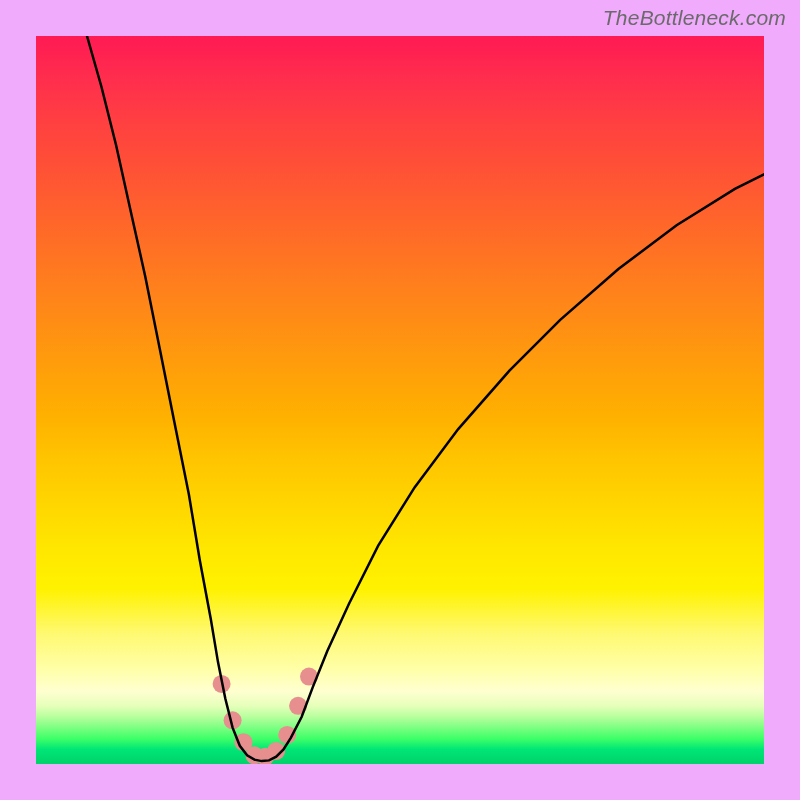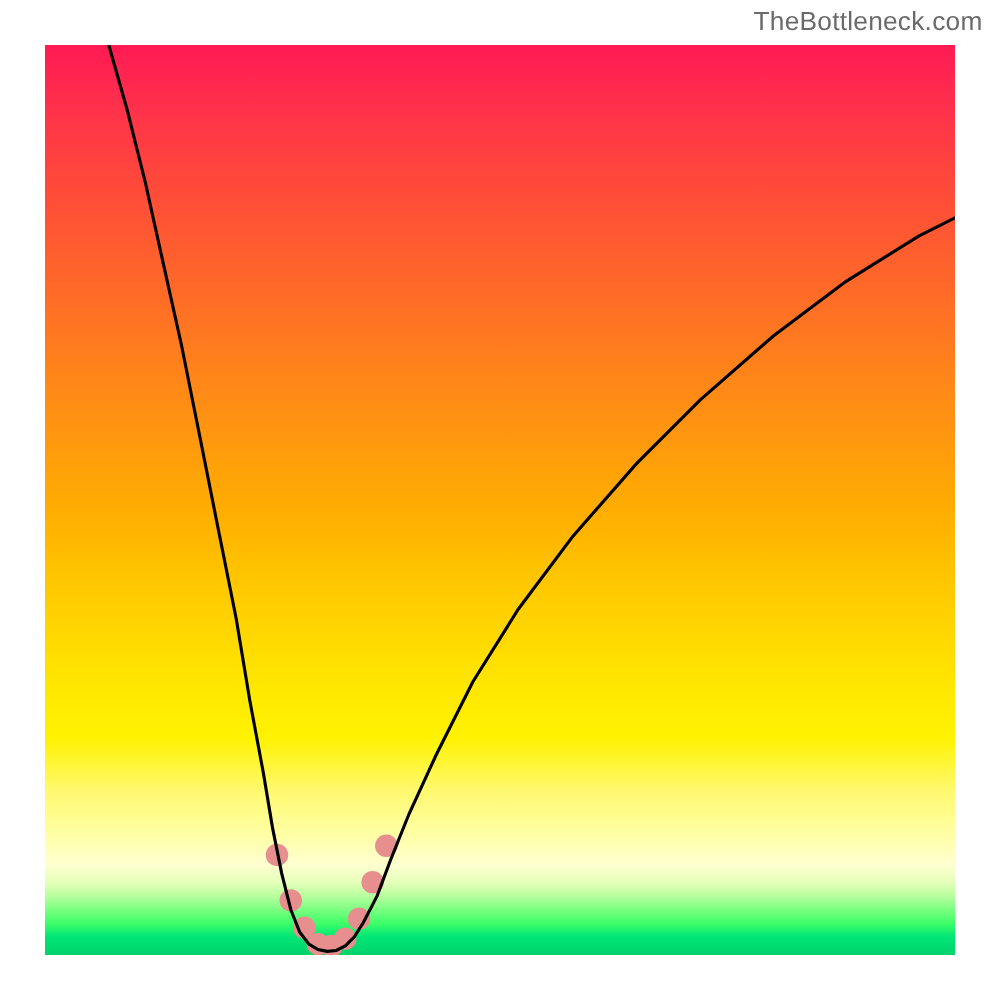--- a/index.html
+++ b/index.html
@@ -10,21 +10,22 @@
     background: #000;
     overflow: hidden;
     font-family: Arial, Helvetica, sans-serif;
   }
   .frame {
     position: absolute;
     left: 0;
     top: 0;
     width: 800px;
     height: 800px;
-    background: #ffffff;
+    background: #f0abfc;
+    font-style: italic;
   }
   .plot-area {
     position: absolute;
     left: 36px;
     top: 36px;
     width: 728px;
     height: 728px;
     overflow: hidden;
   }
   .gradient {

